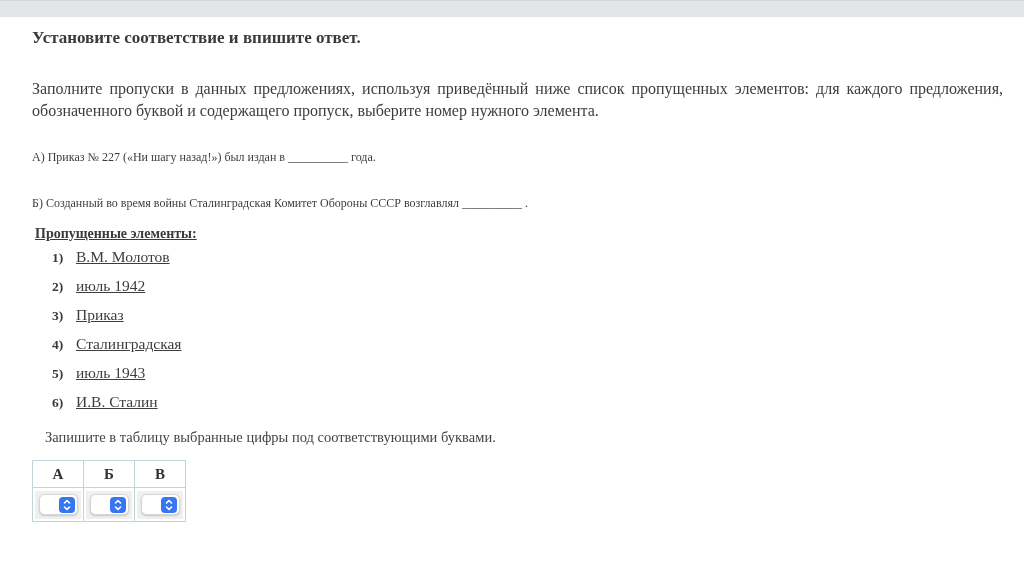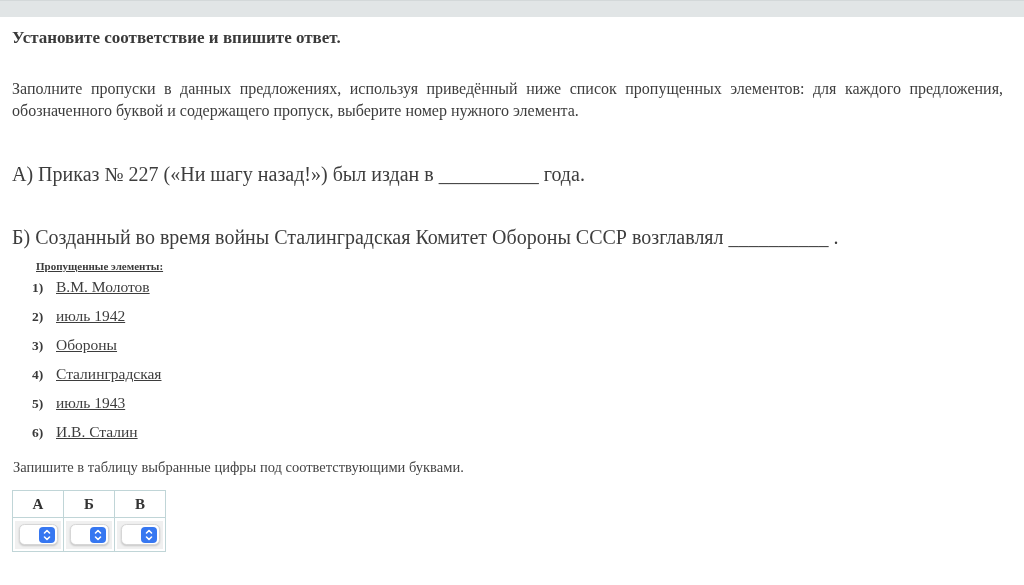--- a/index.html
+++ b/index.html
@@ -9,46 +9,46 @@
     font-family: "Liberation Serif", serif;
     color: #3d3d3d;
     overflow: hidden;
   }
   .topbar {
     width: 100%; height: 17px;
     background: #e1e5e6;
     border-top: 1px solid #d3d8d9;
   }
   .content {
-    padding: 0 21px 0 12px;
+    padding: 0 21px 0 32px;
   }
   .page-title {
     margin-top: 11px;
     font-size: 17px;
     font-weight: bold;
     color: #3a3a3a;
   }
   .instruction {
     margin-top: 30px;
     font-size: 16px;
     line-height: 22px;
     text-align: justify;
     color: #3d3d3d;
   }
   .sentence {
-    margin-top: 42px;
-    font-size: 20px;
+    margin-top: 25px;
+    font-size: 12px;
     line-height: 21px;
     color: #3d3d3d;
     white-space: nowrap;
   }
   .missing-heading {
     margin-top: 12px;
-    margin-left: 24px;
-    font-size: 11px;
+    margin-left: 3px;
+    font-size: 14px;
     font-weight: bold;
     text-decoration: underline;
     color: #3a3a3a;
   }
   .missing-list {
     margin-top: 6px;
     margin-left: 20px;
     list-style: none;
   }
   .missing-item {
@@ -62,21 +62,21 @@
     font-weight: bold;
     color: #3a3a3a;
   }
   .missing-item .txt {
     font-size: 15.5px;
     color: #3d3d3d;
     text-decoration: underline;
   }
   .table-note {
     margin-top: 7px;
-    margin-left: 1px;
+    margin-left: 13px;
     font-size: 14.5px;
     color: #444444;
   }
   table.answer-table {
     margin-top: 14px;
     border-collapse: collapse;
   }
   .answer-table th, .answer-table td {
     border: 1px solid #c0d5d7;
     text-align: center;
@@ -151,21 +151,21 @@
     <li class="missing-item">
       <span class="num">1)</span>
       <span class="txt">В.М. Молотов</span>
     </li>
     <li class="missing-item">
       <span class="num">2)</span>
       <span class="txt">июль 1942</span>
     </li>
     <li class="missing-item">
       <span class="num">3)</span>
-      <span class="txt">Обороны</span>
+      <span class="txt">Приказ</span>
     </li>
     <li class="missing-item">
       <span class="num">4)</span>
       <span class="txt">Сталинградская</span>
     </li>
     <li class="missing-item">
       <span class="num">5)</span>
       <span class="txt">июль 1943</span>
     </li>
     <li class="missing-item">

